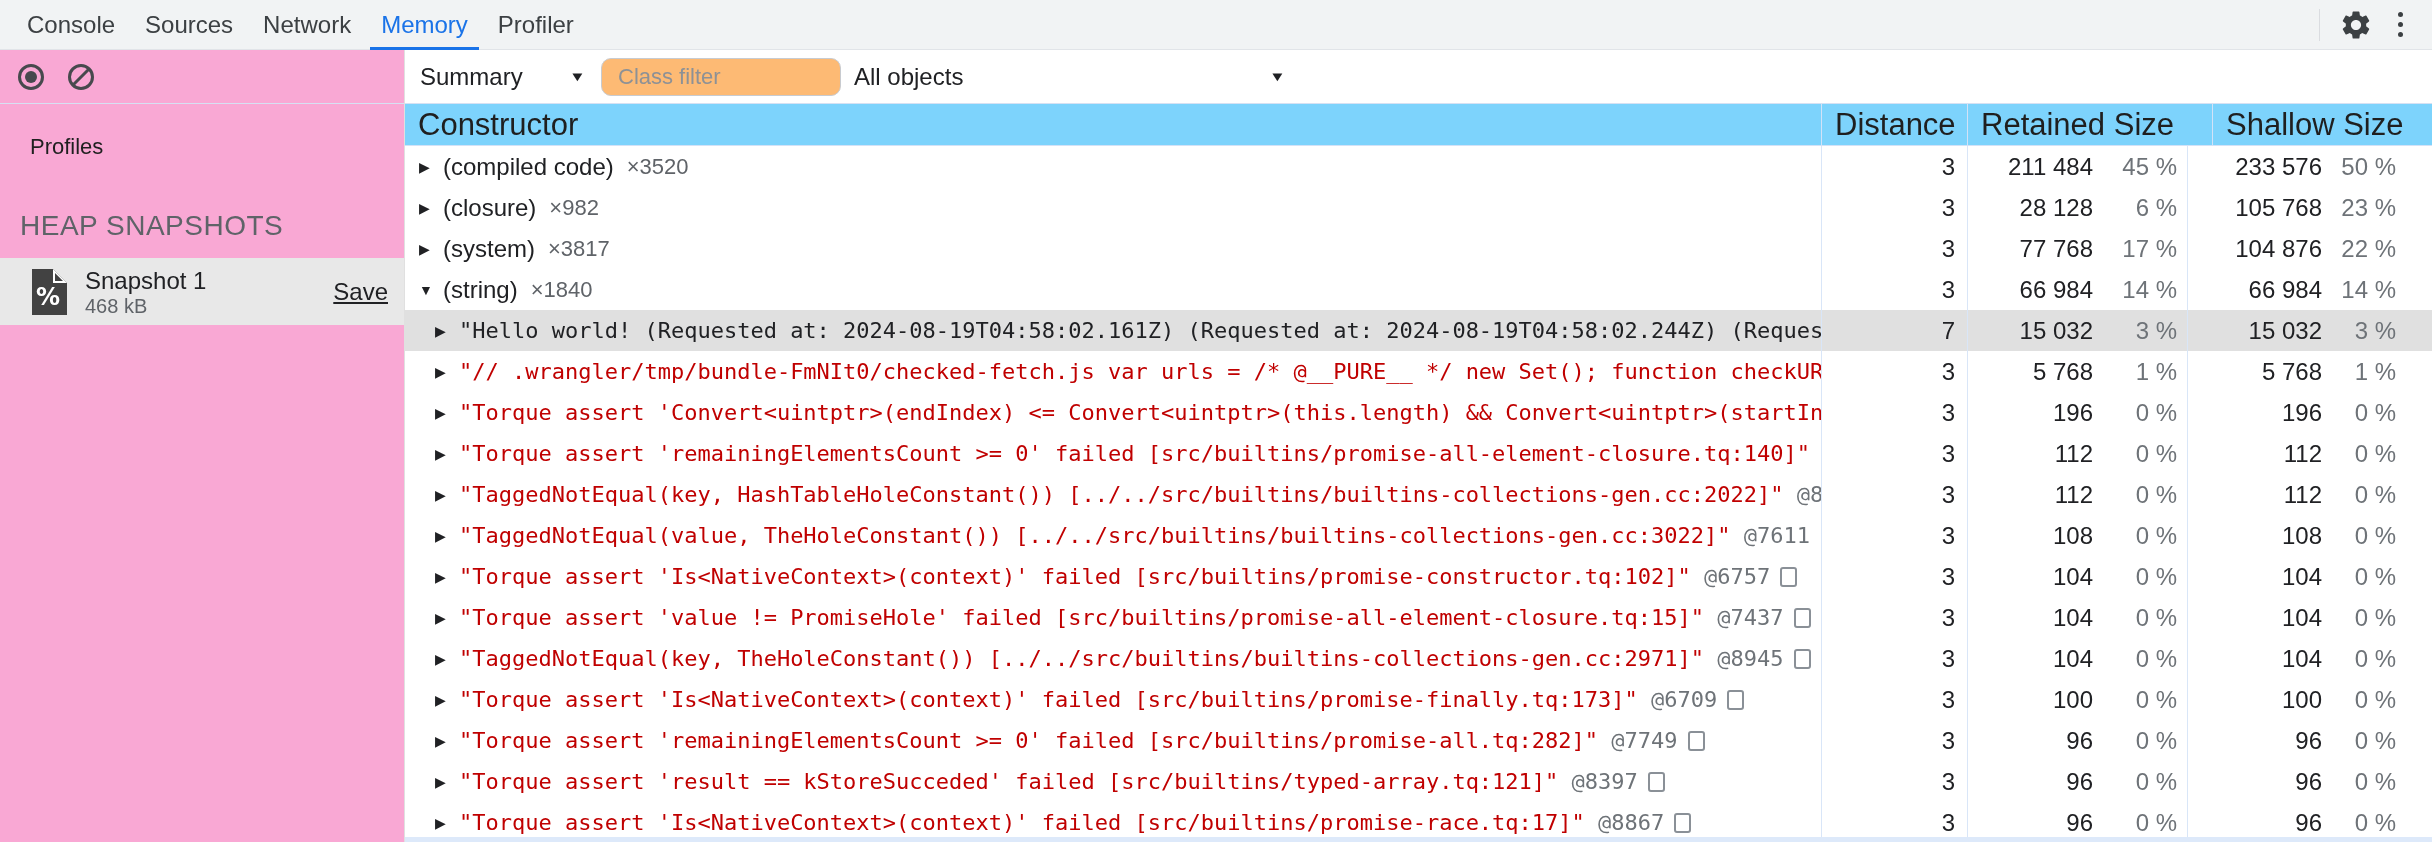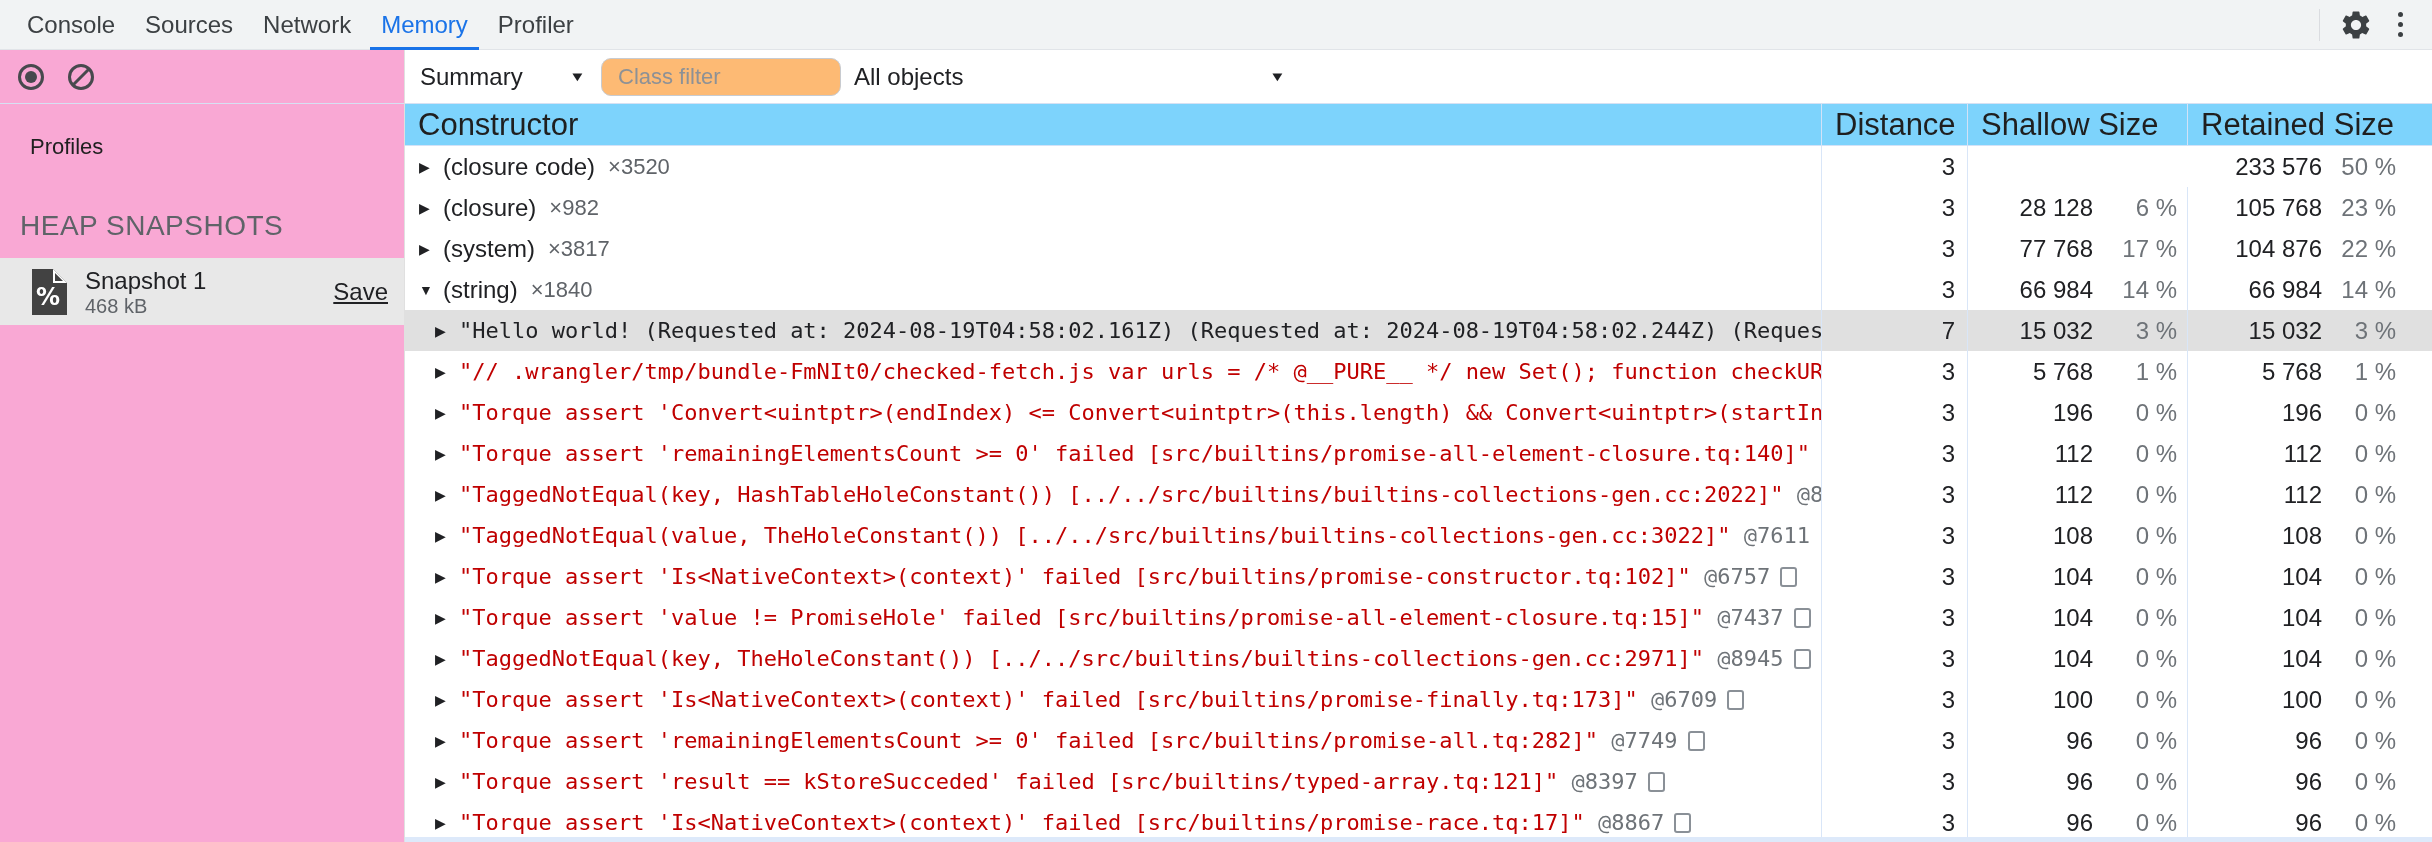--- a/index.html
+++ b/index.html
@@ -158,32 +158,36 @@
       <input class="filter-input" type="text" placeholder="Class filter" style="">
       <div class="select objects-select">
         <span>All objects</span>
         <span class="caret">▼</span>
       </div>
     </div>
 
     <div class="grid-header">
       <div class="gh-cell col-c">Constructor</div>
       <div class="gh-cell col-d">Distance</div>
+      <div class="gh-cell col-r">Retained Size</div>
       <div class="gh-cell col-s">Shallow Size</div>
-      <div class="gh-cell col-r">Retained Size</div>
     </div>
 
     <div class="grid-body" id="grid-body">
       <div class="row">
           <div class="c-cell depth-0">
             <div class="tree-arrow">▶</div>
-            <div class="cat-name">(closure code)</div>
+            <div class="cat-name">(compiled code)</div>
             <div class="cat-count">×3520</div>
           </div>
           <div class="d-cell">3</div>
+          <div class="size-cell s-cell">
+            <div class="size-num">211 484</div>
+            <div class="size-pct">45 %</div>
+          </div>
           <div class="size-cell r-cell">
             <div class="size-num">233 576</div>
             <div class="size-pct">50 %</div>
           </div>
         </div>
         <div class="row">
           <div class="c-cell depth-0">
             <div class="tree-arrow">▶</div>
             <div class="cat-name">(closure)</div>
             <div class="cat-count">×982</div>

